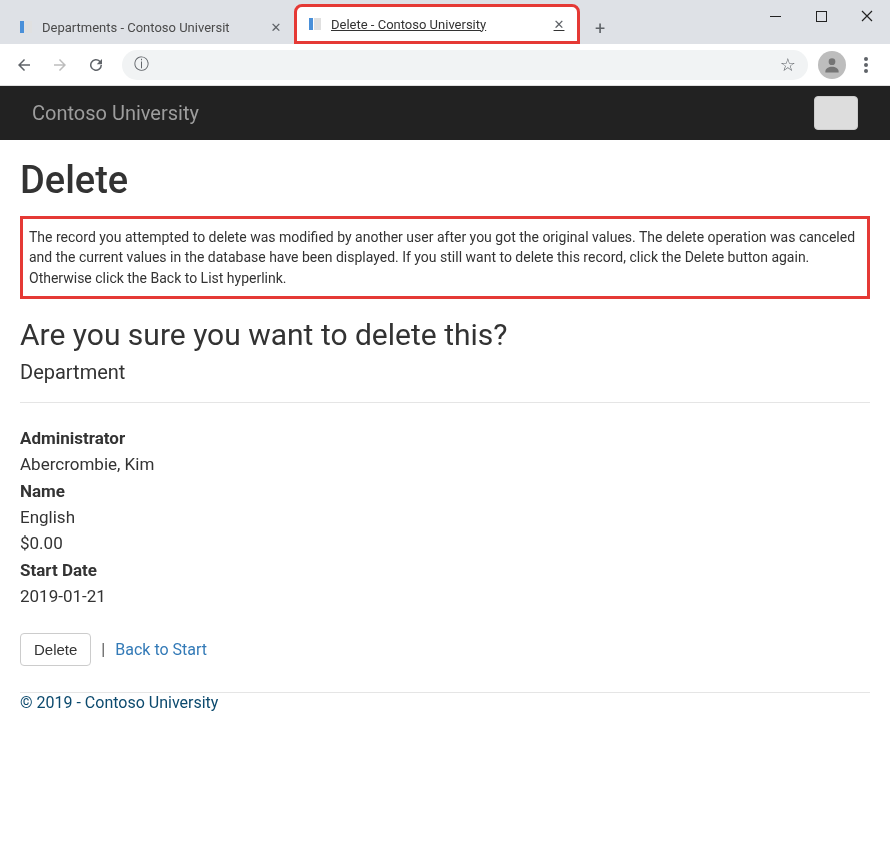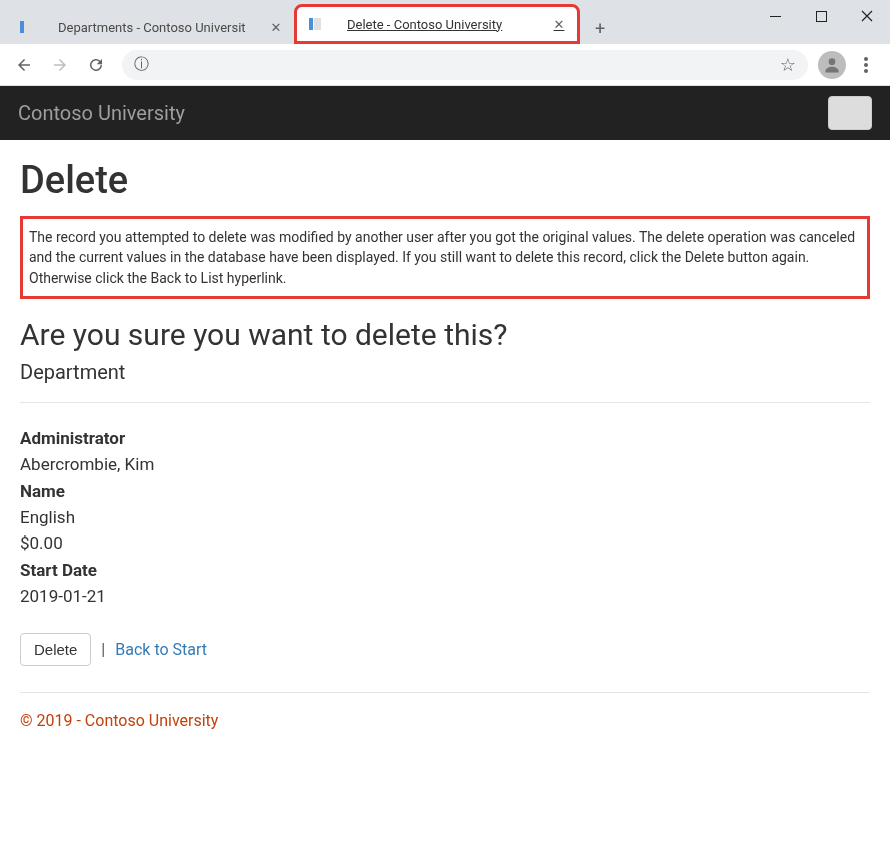--- a/index.html
+++ b/index.html
@@ -69,21 +69,20 @@
       justify-content: center;
       font-size: 12px;
       color: #5f6368;
     }
     .tab-favicon svg { display: block; }
     .tab-title {
       flex: 1;
       white-space: nowrap;
       overflow: hidden;
       text-overflow: ellipsis;
-      margin-left: 16px;
     }
     .tab-close {
       width: 16px;
       height: 16px;
       display: flex;
       align-items: center;
       justify-content: center;
       color: #5f6368;
       font-size: 13px;
     }
@@ -158,21 +157,21 @@
       align-items: center;
       justify-content: center;
       color: #5f6368;
     }
     
     .app-navbar {
       background: #222;
       height: 54px;
       display: flex;
       align-items: center;
-      padding: 0 18px;
+      padding: 0 32px;
       justify-content: space-between;
     }
     .app-brand {
       color: #9d9d9d;
       font-size: 20px;
     }
     .nav-toggle {
       width: 44px;
       height: 34px;
       background: #ddd;
@@ -237,22 +236,21 @@
       cursor: pointer;
     }
     .pipe { color: #555; }
     .link {
       color: #337ab7;
       font-size: 16px;
       text-decoration: none;
     }
     .footer {
       font-size: 16px;
-      color: #c2410c;
-      padding-top: 18px;
+      color: #0c4a6e;
       border-top: 1px solid #e5e5e5;
       margin-top: 8px;
     }
   </style>
 </head>
 <body>
 
 <div class="window-controls">
   <div class="win-btn">
     <svg width="11" height="1" viewBox="0 0 11 1">

